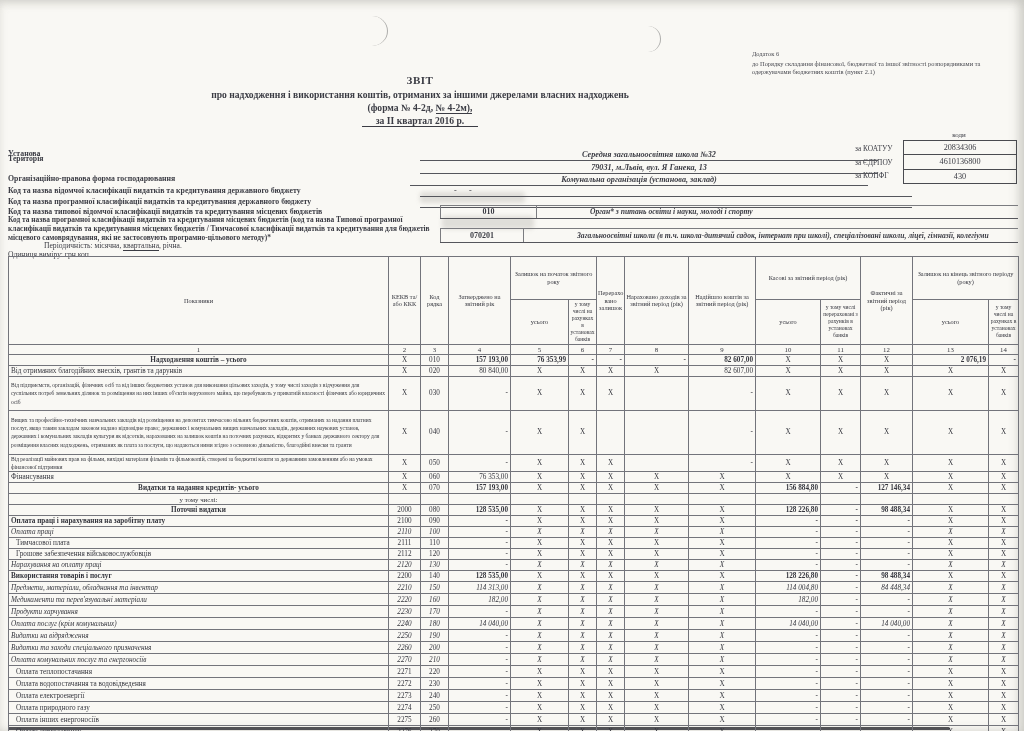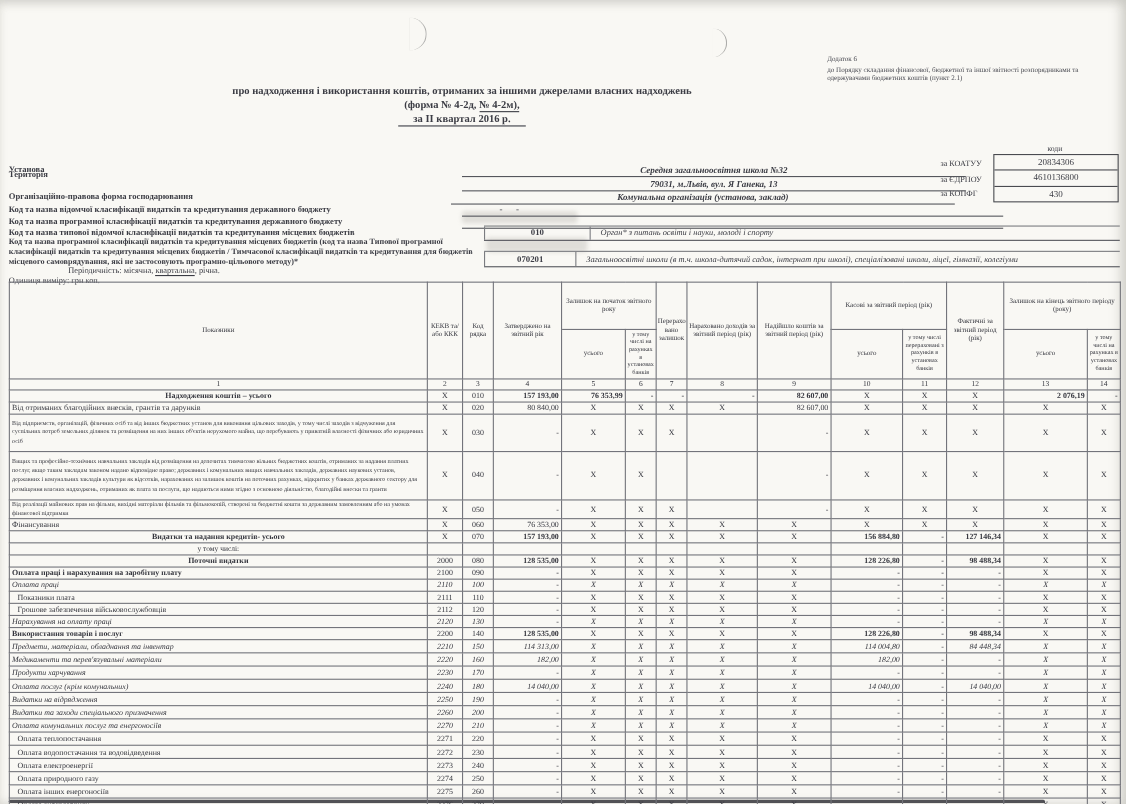--- a/index.html
+++ b/index.html
@@ -27,24 +27,24 @@
   .t-period{font-size:9.6px;font-weight:bold;margin-top:2px;}
   .t-period .u{border-bottom:1px solid #3b3c44;padding:0 14px;}
 
   
   .f-label{position:absolute;left:8px;font-size:7.8px;font-weight:bold;color:#3b3c44;}
   .f-label.long{width:436px;line-height:1.22;font-size:7.4px;}
   .f-line{position:absolute;border-bottom:1px solid #55565c;font-size:8.2px;font-weight:bold;font-style:italic;text-align:center;height:11px;line-height:11px;}
   .f-line.plain{font-style:normal;text-align:left;white-space:pre;padding-left:34px;font-weight:normal;}
   .strip{position:absolute;border-bottom:1.2px solid #55565c;border-top:1px solid #7b7c80;display:flex;}
   .strip .code{width:95px;text-align:center;font-size:8px;font-weight:bold;border-right:1px solid #7b7c80;border-left:1px solid #7b7c80;}
-  .strip .desc{flex:1;font-size:7.6px;font-weight:normal;font-style:italic;padding-left:9px;white-space:nowrap;overflow:hidden;}
+  .strip .desc{flex:1;font-size:7.6px;font-weight:bold;font-style:italic;padding-left:9px;white-space:nowrap;overflow:hidden;margin-left:44px;}
   .strip{height:12px;line-height:12px;}
 
-  .periodicity{position:absolute;left:26px;top:241px;font-size:7.6px;padding-left:36px;}
+  .periodicity{position:absolute;left:8px;top:241px;font-size:7.6px;padding-left:36px;}
   .periodicity .u{border-bottom:1px solid #3b3c44;}
   .unitline{position:absolute;left:8px;top:250px;font-size:7.6px;}
 
   
   .kody-caption{position:absolute;left:903px;top:131px;width:112px;text-align:center;font-size:7px;}
   .codes-box{position:absolute;left:903px;top:140px;width:112px;border:1.2px solid #4a4b50;}
   .codes-box .crow{height:13.4px;line-height:13.4px;text-align:center;font-size:8.2px;border-bottom:1px solid #4a4b50;}
   .codes-box .crow:last-child{border-bottom:none;}
   .code-label{position:absolute;left:855px;width:46px;font-size:7.4px;}
 
@@ -81,20 +81,21 @@
   <div class="smudge" style="left:420px;top:192px;width:105px;height:11px;"></div>
   <div class="smudge" style="left:442px;top:216px;width:92px;height:13px;"></div>
   <div class="scanband" style="left:8px;top:726.5px;width:942px;height:3.6px;"></div>
 
   <div class="appendix">
     <div class="a1">Додаток 6</div>
     <div>до Порядку складання фінансової, бюджетної та іншої звітності розпорядниками та одержувачами бюджетних коштів (пункт 2.1)</div>
   </div>
 
   <div class="titleblock">
+    <div class="t-main">ЗВІТ</div>
     <div class="t-sub">про надходження і використання коштів, отриманих за іншими джерелами власних надходжень</div>
     <div class="t-form"><span>(форма № 4-2д, </span><span class="u">№ 4-2м),</span></div>
     <div class="t-period"><span class="u">за II квартал 2016 р.</span></div>
   </div>
 
   <div class="kody-caption">коди</div>
   <div class="code-label" style="top:144px;">за КОАТУУ</div>
   <div class="code-label" style="top:157.5px;">за ЄДРПОУ</div>
   <div class="code-label" style="top:171px;">за КОПФГ</div>
   <div class="codes-box">
@@ -360,21 +361,21 @@
           <td class="x">X</td>
           <td class="x">X</td>
           <td class="x">X</td>
           <td class="num">-</td>
           <td class="num">-</td>
           <td class="num">-</td>
           <td class="x">X</td>
           <td class="x">X</td>
         </tr>
         <tr class="r-indent">
-          <td class="lbl">Показники плата</td>
+          <td class="lbl">Тимчасової плата</td>
           <td class="code">2111</td>
           <td class="code">110</td>
           <td class="num">-</td>
           <td class="x">X</td>
           <td class="x">X</td>
           <td class="x">X</td>
           <td class="x">X</td>
           <td class="x">X</td>
           <td class="num">-</td>
           <td class="num">-</td>

